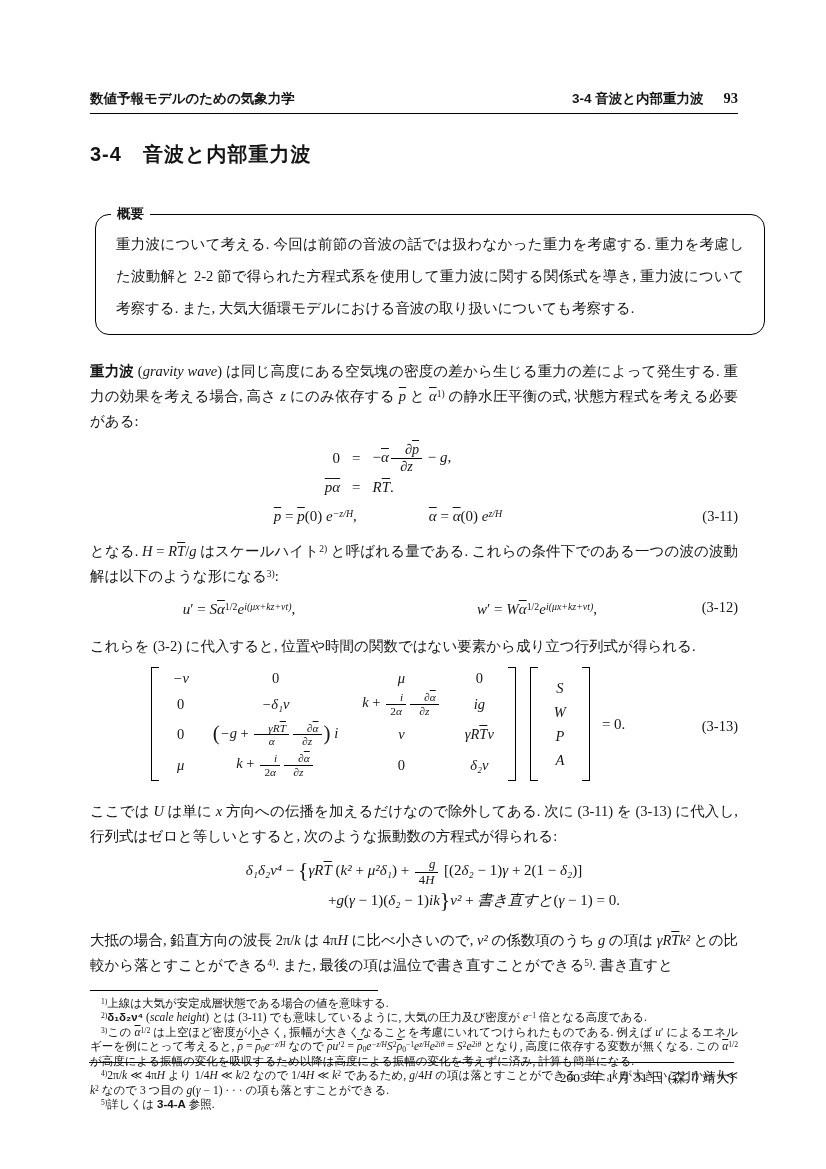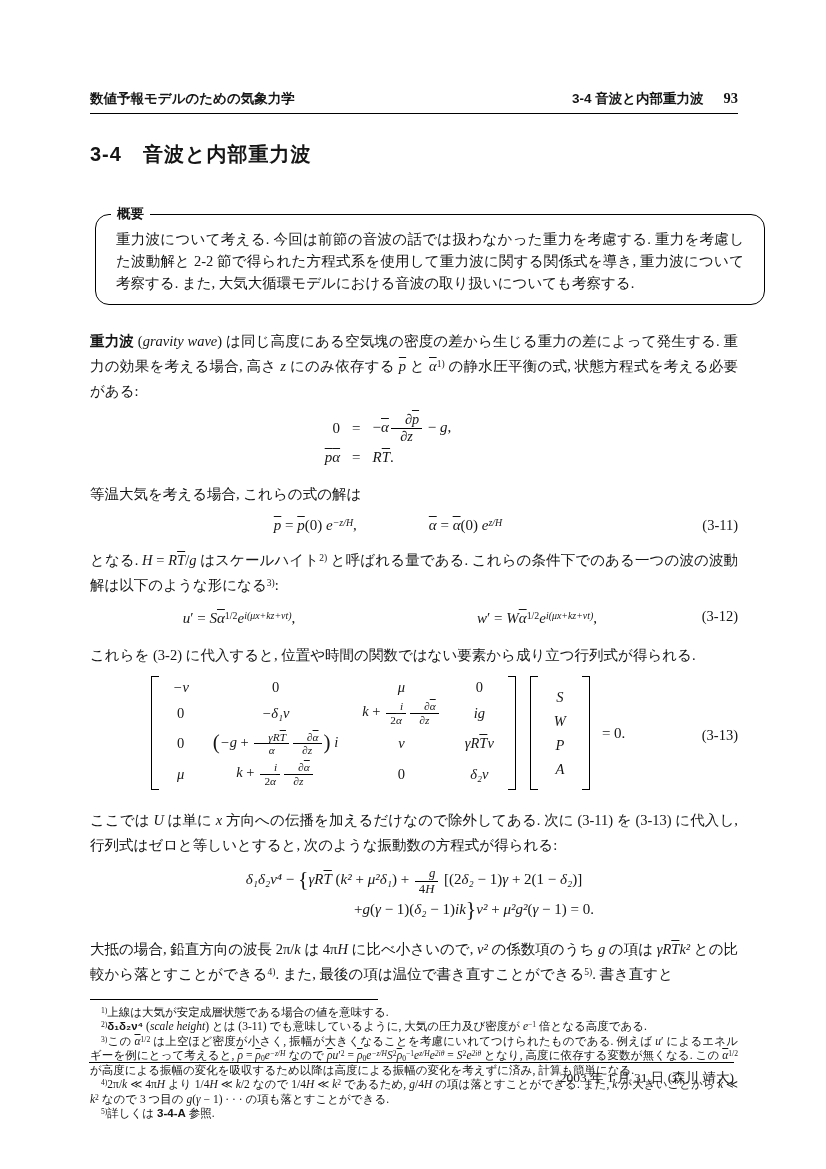--- a/index.html
+++ b/index.html
@@ -15,21 +15,21 @@
   .pgnum{font-family:"Liberation Serif","DejaVu Serif",serif;font-size:14.5px;font-weight:bold;}
 
   h1.sec{margin:27px 0 0 0;font-family:"Liberation Sans","DejaVu Sans",sans-serif;
          font-weight:bold;font-size:20px;letter-spacing:1px;}
 
   
   .sumbox{position:relative;margin:46px 0 0 5px;width:670px;box-sizing:border-box;
           border:1.6px solid #000;border-radius:14px;padding:13px 20px 10px 20px;}
   .sumlabel{position:absolute;top:-10px;left:15px;background:#fff;padding:0 6px;
             font-family:"Liberation Sans","DejaVu Sans",sans-serif;font-weight:bold;font-size:13.5px;}
-  .sumbox p{margin:0;line-height:22px;text-align:justify;}
+  .sumbox p{margin:0;line-height:32px;text-align:justify;}
 
   p.body{margin:24px 0 0 0;line-height:25px;text-align:justify;}
   p.tight{margin-top:14px;}
 
   
   .si{font-style:italic;}
   .sb{font-weight:bold;font-family:"Liberation Sans","DejaVu Sans",sans-serif;}
   .sol{text-decoration:overline;}
   .sbig{font-size:1.45em;vertical-align:-0.1em;}
   sup{font-size:0.66em;line-height:0;vertical-align:0.45em;}
@@ -122,21 +122,20 @@
             <td class="l"><span class="si sol">p</span><span class="si sol">α</span></td>
             <td>=</td>
             <td class="r"><span class="si">R</span><span class="si sol">T</span>.</td>
           </tr>
         </tbody>
           </table>
       </div>
       <div class="eqlabel"></div>
     </div>
 
-    <p class="body tight">等温大気を考える場合, これらの式の解は</p>
 
     <div class="eq">
       <div class="eqbody">
         <span class="eqrow">
           <span><span class="si sol">p</span> = <span class="si sol">p</span>(0) <span class="si">e</span><sup class="si">−z/H</sup>,</span>
           <span><span class="si sol">α</span> = <span class="si sol">α</span>(0) <span class="si">e</span><sup class="si">z/H</sup></span>
         </span>
       </div>
       <div class="eqlabel">(3-11)</div>
     </div>
@@ -210,21 +209,21 @@
       <div class="eqlabel">(3-13)</div>
     </div>
 
     <p class="body tight">ここでは <span class="si">U</span> は単に <span class="si">x</span> 方向への伝播を加えるだけなので除外してある. 次に (3-11) を (3-13) に代入し, 行列式はゼロと等しいとすると, 次のような振動数の方程式が得られる:</p>
 
     <div class="disp">
       <div class="ln"><span class="si">δ₁δ₂ν⁴</span> − <span class="sbig">{</span><span class="si">γR</span><span class="si sol">T</span> (<span class="si">k²</span> + <span class="si">μ²δ₁</span>) + <span class="frac">
             <span class="fn"><span class="si">g</span></span>
             <span class="fd">4<span class="si">H</span></span>
           </span> [(2<span class="si">δ₂</span> − 1)<span class="si">γ</span> + 2(1 − <span class="si">δ₂</span>)]</div>
-      <div class="ln ln2">+<span class="si">g</span>(<span class="si">γ</span> − 1)(<span class="si">δ₂</span> − 1)<span class="si">ik</span><span class="sbig">}</span><span class="si">ν²</span> + <span class="si">μ²g²</span>(<span class="si">γ</span> − 1) = 0.</div>
+      <div class="ln ln2">+<span class="si">g</span>(<span class="si">γ</span> − 1)(<span class="si">δ₂</span> − 1)<span class="si">ik</span><span class="sbig">}</span><span class="si">ν²</span> + <span class="si">書き直すと</span>(<span class="si">γ</span> − 1) = 0.</div>
     </div>
 
     <p class="body tight">大抵の場合, 鉛直方向の波長 2π/<span class="si">k</span> は 4π<span class="si">H</span> に比べ小さいので, <span class="si">ν²</span> の係数項のうち <span class="si">g</span> の項は <span class="si">γR</span><span class="si sol">T</span><span class="si">k²</span> との比較から落とすことができる<sup>4)</sup>. また, 最後の項は温位で書き直すことができる<sup>5)</sup>. 書き直すと</p>
 
     <div class="fnrule"></div>
     <div class="footnotes">
       <p class="fn"><sup>1)</sup>上線は大気が安定成層状態である場合の値を意味する.</p>
       <p class="fn"><sup>2)</sup><span class="sb">δ₁δ₂ν⁴</span> (<span class="si">scale height</span>) とは (3-11) でも意味しているように, 大気の圧力及び密度が <span class="si">e</span><sup>−1</sup> 倍となる高度である.</p>
       <p class="fn"><sup>3)</sup>この <span class="si sol">α</span><sup>1/2</sup> は上空ほど密度が小さく, 振幅が大きくなることを考慮にいれてつけられたものである. 例えば <span class="si">u</span>′ によるエネルギーを例にとって考えると, <span class="si sol">ρ</span> = <span class="si sol">ρ</span><sub>0</sub><span class="si">e</span><sup class="si">−z/H</sup> なので <span class="si sol">ρ</span><span class="si">u</span>′<sup>2</sup> = <span class="si sol">ρ</span><sub>0</sub><span class="si">e</span><sup class="si">−z/H</sup><span class="si">S</span><sup>2</sup><span class="si sol">ρ</span><sub>0</sub><sup>−1</sup><span class="si">e</span><sup class="si">z/H</sup><span class="si">e</span><sup class="si">2iθ</sup> = <span class="si">S</span><sup>2</sup><span class="si">e</span><sup class="si">2iθ</sup> となり, 高度に依存する変数が無くなる. この <span class="si sol">α</span><sup>1/2</sup> が高度による振幅の変化を吸収するため以降は高度による振幅の変化を考えずに済み, 計算も簡単になる.</p>
       <p class="fn"><sup>4)</sup>2π/<span class="si">k</span> ≪ 4π<span class="si">H</span> より 1/4<span class="si">H</span> ≪ <span class="si">k</span>/2 なので 1/4<span class="si">H</span> ≪ <span class="si">k</span><sup>2</sup> であるため, <span class="si">g</span>/4<span class="si">H</span> の項は落とすことができる. また, <span class="si">k</span> が大きいことから <span class="si">k</span> ≪ <span class="si">k</span><sup>2</sup> なので 3 つ目の <span class="si">g</span>(<span class="si">γ</span> − 1) · · · の項も落とすことができる.</p>

